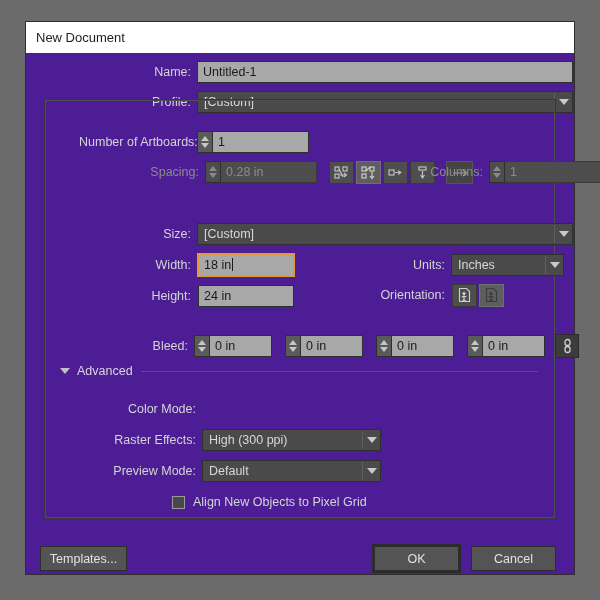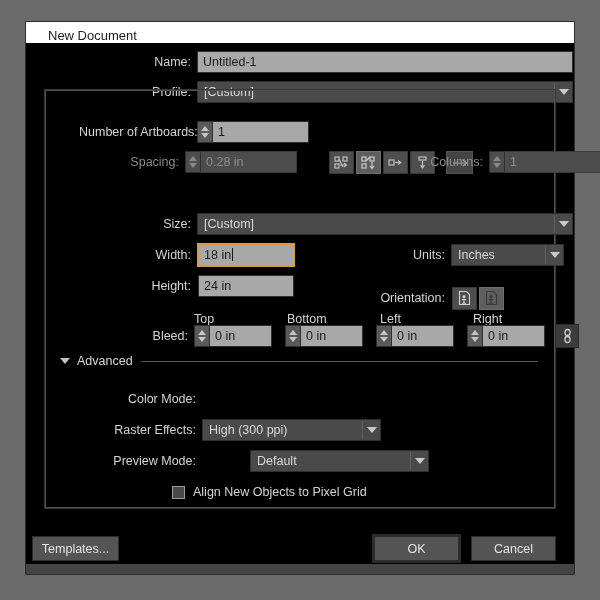--- a/index.html
+++ b/index.html
@@ -13,35 +13,35 @@
 
   #dialog {
     position: absolute;
     left: 26px; top: 22px;
     width: 548px; height: 552px;
     background: #444444;
     box-shadow: 0 0 0 1px #2e2e2e;
   }
 
   #titlebar {
-    height: 21px;
+    height: 31px;
     background: #ffffff;
     display: flex;
-    align-items: flex-end;
-    padding-left: 22px;
+    align-items: center;
+    padding-left: 10px;
   }
   #titlebar .title {
     font-size: 13px;
     color: #1d1d1d;
   }
 
   #body {
     position: relative;
     height: calc(100% - 31px);
-    background: #000000;
+    background: #4c1d95;
     text-decoration: underline;
   }
 
   
   .groupbox {
     position: absolute;
     left: 18px; top: 46px;
     width: 512px; height: 420px;
     border: 1px solid #383838;
     border-top-color: #383838;
@@ -301,21 +301,21 @@
           <path d="M7.5 5 L7.5 11 M5.5 9 L7.5 12 L9.5 9" fill="none" stroke="#c0c0c0" stroke-width="1.2"></path>
         </svg>
       </span>
       <span class="iconbtn flatoff big" style="margin-left:9px;">
         <svg width="18" height="12" viewBox="0 0 18 12">
           <path d="M2 6 L15 6 M12 3 L15.5 6 L12 9" fill="none" stroke="#a8a8a8" stroke-width="1.2"></path>
         </svg>
       </span>
     </div>
 
-    <div class="row" style="left:72px; top:108px;">
+    <div class="row" style="left:92px; top:108px;">
       <span class="lbl dim" style="width:81px;">Spacing:</span>
       <span class="spinwrap" style="margin-left:6px;">
         <span class="spin disabled">
             <i class="up"></i>
             <i class="dn"></i>
           </span>
         <span class="txtfield disabled" style="width:97px;">0.28 in</span>
       </span>
     </div>
 
@@ -353,46 +353,40 @@
         <span class="arrowbox">
             <i></i>
           </span>
       </span>
     </div>
 
     <div class="row" style="left:110px; top:232px;">
       <span class="lbl" style="width:55px;">Height:</span>
       <span class="txtfield" style="width:96px; margin-left:7px;">24 in</span>
     </div>
-    <div class="row" style="left:333px; top:244px;">
+    <div class="row" style="left:333px; top:231px;">
       <span class="lbl" style="width:86px;">Orientation:</span>
       <span style="display:flex; margin-left:7px;">
         <span class="iconbtn">
           <svg width="15" height="16" viewBox="0 0 15 16">
             <path d="M2.5 1.5 h7 l3 3 v10 h-10 z" fill="none" stroke="#d0d0d0" stroke-width="1.1"></path>
             <circle cx="7" cy="6.5" r="1.5" fill="#d0d0d0"></circle>
             <path d="M7 8.3 L7 12.5 M4.7 9.6 L9.3 9.6 M7 12.5 L5 14.3 M7 12.5 L9 14.3" stroke="#d0d0d0" stroke-width="1.1" fill="none"></path>
           </svg>
         </span>
         <span class="iconbtn raised">
           <svg width="15" height="16" viewBox="0 0 15 16">
             <path d="M2.5 1.5 h7 l3 3 v10 h-10 z" fill="none" stroke="#3a3a3a" stroke-width="1.1"></path>
             <circle cx="7" cy="6.5" r="1.5" fill="#3a3a3a"></circle>
             <path d="M7 8.3 L7 12.5 M4.7 9.6 L9.3 9.6 M7 12.5 L5 14.3 M7 12.5 L9 14.3" stroke="#3a3a3a" stroke-width="1.1" fill="none"></path>
           </svg>
         </span>
       </span>
     </div>
 
-    <div style="position:absolute; left:168px; top:265px; display:flex;">
-      <span class="lbl hdr" style="width:93px;">Top</span>
-      <span class="lbl hdr" style="width:93px;">Bottom</span>
-      <span class="lbl hdr" style="width:93px;">Left</span>
-      <span class="lbl hdr" style="width:93px;">Right</span>
-    </div>
 
     <div class="row" style="left:110px; top:282px;">
       <span class="lbl" style="width:52px;">Bleed:</span>
 
       <span class="spinwrap" style="margin-left:6px;">
         <span class="spin">
             <i class="up"></i>
             <i class="dn"></i>
           </span>
         <span class="txtfield" style="width:63px;">0 in</span>
@@ -444,37 +438,37 @@
       <span class="lbl" style="width:88px;">Raster Effects:</span>
       <span class="combo" style="width:179px; margin-left:6px;">
         <span class="val">High (300 ppi)</span>
         <span class="sep"></span>
         <span class="arrowbox">
             <i></i>
           </span>
       </span>
     </div>
 
-    <div class="row" style="left:83px; top:407px;gap:48px;">
+    <div class="row" style="left:83px; top:407px;">
       <span class="lbl" style="width:87px;">Preview Mode:</span>
       <span class="combo" style="width:179px; margin-left:6px;">
         <span class="val">Default</span>
         <span class="sep"></span>
         <span class="arrowbox">
             <i></i>
           </span>
       </span>
     </div>
 
     <div class="row" style="left:146px; top:438px;">
       <span class="chk"></span>
       <span class="lbl" style="margin-left:8px; text-align:left;">Align New Objects to Pixel Grid</span>
     </div>
 
-    <div style="position:absolute; left:6px; top:493px;">
+    <div style="position:absolute; left:14px; top:493px;">
       <span class="btn" style="width:87px;">Templates...</span>
     </div>
     <div style="position:absolute; left:348px; top:493px;">
       <span class="btn default" style="width:85px;">OK</span>
     </div>
     <div style="position:absolute; left:445px; top:493px;">
       <span class="btn" style="width:85px;">Cancel</span>
     </div>
 
   </div>

